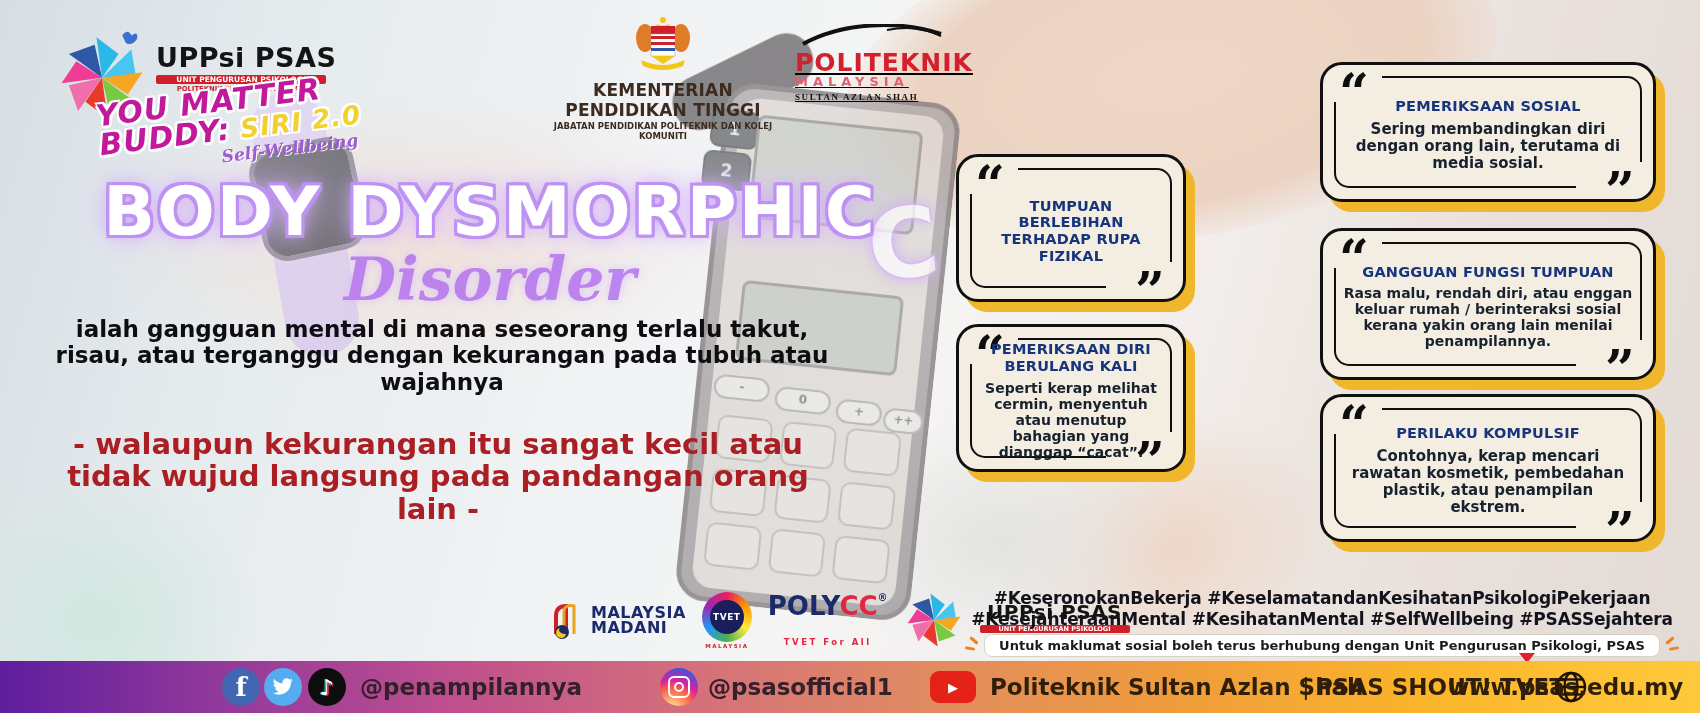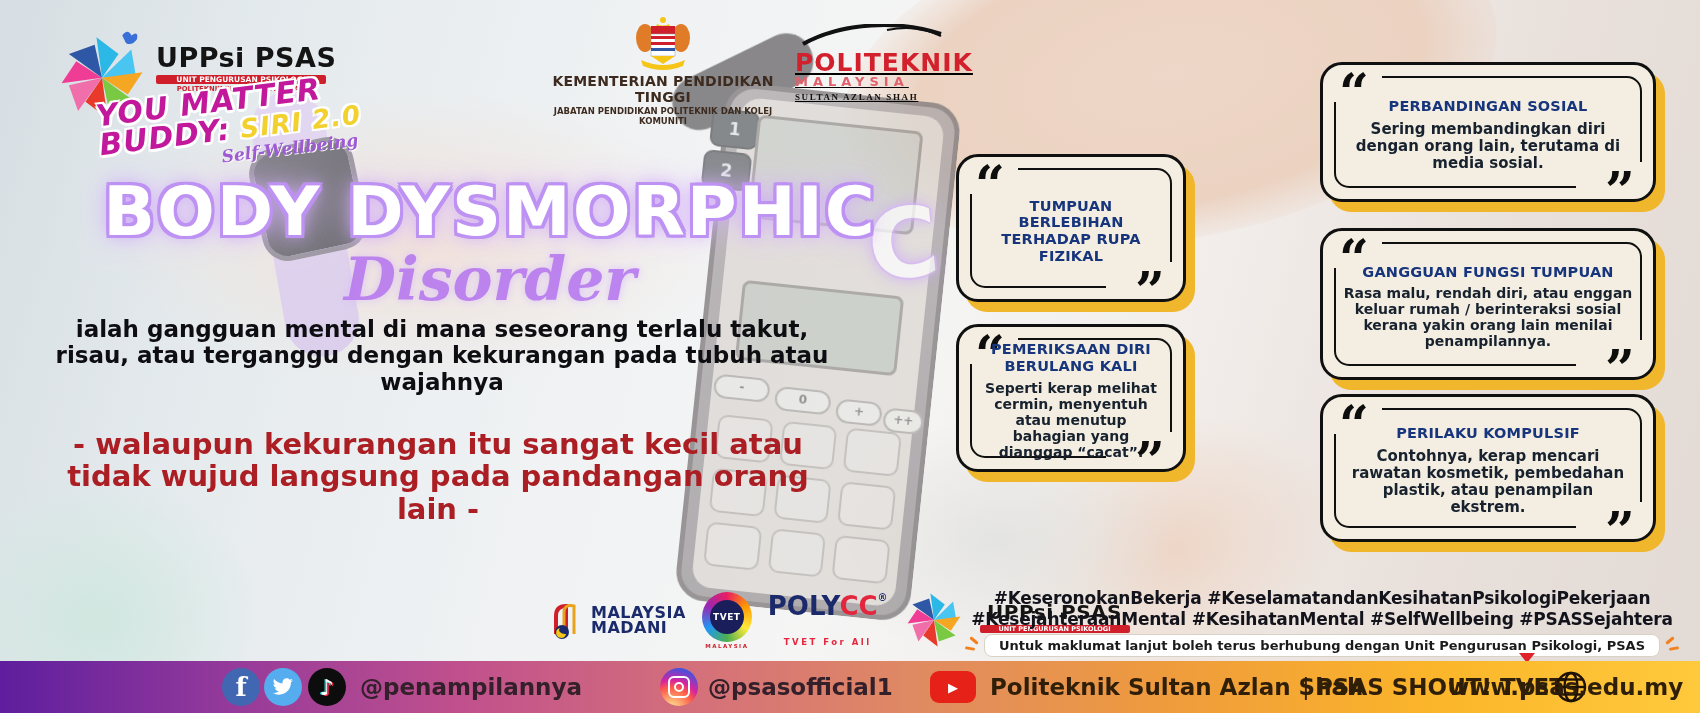--- a/index.html
+++ b/index.html
@@ -36,21 +36,21 @@
   .red-sub{color:#cf1f2a;font-weight:bold;text-align:center;}
   .campaign{position:absolute;left:98px;top:84px;transform:rotate(-7deg);width:300px;}
   .camp-line{font-weight:900;font-style:italic;color:#c2189c;font-size:30px;line-height:.95;letter-spacing:1px;
     text-shadow:-2px -2px 0 #fff,2px -2px 0 #fff,-2px 2px 0 #fff,2px 2px 0 #fff,0 3px 0 #fff,3px 0 0 #fff;}
   .camp-siri{font-weight:900;font-style:italic;color:#f2d12e;font-size:26px;letter-spacing:1px;
     text-shadow:-2px -2px 0 #fff,2px -2px 0 #fff,-2px 2px 0 #fff,2px 2px 0 #fff;}
   .camp-well{font-style:italic;font-weight:bold;color:#9d5ad2;font-size:17px;font-family:"DejaVu Serif",serif;
     text-shadow:1px 1px 0 #fff;}
   
   .ministry{position:absolute;left:548px;top:14px;width:230px;text-align:center;}
-  .ministry .l1{font-size:14px;font-weight:bold;color:#3d2b1f;margin-top:1px;letter-spacing:.2px;}
+  .ministry .l1{font-size:17px;font-weight:bold;color:#3d2b1f;margin-top:8px;letter-spacing:.2px;}
   .ministry .l2{font-size:8.5px;font-weight:bold;color:#3d2b1f;margin-top:1px;}
   .poli{position:absolute;left:795px;top:24px;width:150px;text-decoration:underline;}
   .poli-name{font-size:25px;font-weight:900;color:#d2202c;letter-spacing:1px;line-height:1;}
   .poli-country{font-size:13px;font-weight:bold;color:#e0606c;letter-spacing:5px;line-height:1.1;}
   .poli-campus{font-size:9px;font-weight:bold;color:#111;letter-spacing:1.6px;font-family:"Liberation Serif",serif;margin-top:3px;}
   
   .hero-title{position:absolute;left:70px;top:178px;width:840px;text-align:center;font-size:68px;font-weight:900;
     letter-spacing:2px;color:#fff;line-height:1;
     text-shadow:-3px -3px 0 #bd92f3,3px -3px 0 #bd92f3,-3px 3px 0 #bd92f3,3px 3px 0 #bd92f3,-3px 0 0 #bd92f3,
       3px 0 0 #bd92f3,0 -3px 0 #bd92f3,0 3px 0 #bd92f3,0 0 16px #cfa9f8,0 0 34px #d9bbfa;}
@@ -226,21 +226,21 @@
     <div class="card-frame"></div>
     <span class="q-open">“</span>
     <div class="card-title">PEMERIKSAAN DIRI BERULANG KALI</div>
     <div class="card-body">Seperti kerap melihat cermin, menyentuh atau menutup bahagian yang dianggap “cacat”.</div>
     <span class="q-close">”</span>
   </div>
 
   <div class="card" style="left:1320px;top:62px;width:336px;height:140px;">
     <div class="card-frame"></div>
     <span class="q-open">“</span>
-    <div class="card-title">PERBANDINGAN SOSIAL</div>
+    <div class="card-title">PEMERIKSAAN SOSIAL</div>
     <div class="card-body" style="font-size:15px;">Sering membandingkan diri dengan orang lain, terutama di media sosial.</div>
     <span class="q-close">”</span>
   </div>
 
   <div class="card" style="left:1320px;top:228px;width:336px;height:152px;">
     <div class="card-frame"></div>
     <span class="q-open">“</span>
     <div class="card-title">GANGGUAN FUNGSI TUMPUAN</div>
     <div class="card-body">Rasa malu, rendah diri, atau enggan keluar rumah / berinteraksi sosial kerana yakin orang lain menilai penampilannya.</div>
     <span class="q-close">”</span>
@@ -299,21 +299,21 @@
   </div>
 
   <div class="hashtags">
     <div class="hash-line">#KeseronokanBekerja  #KeselamatandanKesihatanPsikologiPekerjaan</div>
     <div class="hash-line">#KesejahteraanMental  #KesihatanMental  #SelfWellbeing  #PSASSejahtera</div>
     <div class="note-pill">
       <span class="spark" style="left:-16px;top:4px;transform:rotate(40deg);"></span>
       <span class="spark" style="left:-20px;top:12px;transform:rotate(10deg);"></span>
       <span class="spark" style="right:-16px;top:4px;transform:rotate(-40deg);"></span>
       <span class="spark" style="right:-20px;top:12px;transform:rotate(-10deg);"></span>
-      <span>Untuk maklumat lanjut boleh terus berhubung dengan Unit Pengurusan Psikologi, PSAS</span>
+      <span>Untuk maklumat sosial boleh terus berhubung dengan Unit Pengurusan Psikologi, PSAS</span>
     </div>
   </div>
   <div class="red-tri"></div>
 
   <div class="footer">
     <div class="soc-circle fb" style="left:222px;">f</div>
     <div class="soc-circle" style="left:264px;background:#55acee;">
       <svg width="22" height="18" viewBox="0 0 24 20">
           <path fill="#fff" d="M23,2.5c-0.8,0.4-1.7,0.6-2.6,0.8C21.3,2.7,22,1.8,22.3,0.8c-0.9,0.5-1.9,0.9-2.9,1.1C18.5,1,17.3,0.4,16,0.4c-2.5,0-4.6,2-4.6,4.6c0,0.4,0,0.7,0.1,1C7.7,5.8,4.3,4,2.1,1.2C1.7,1.9,1.5,2.7,1.5,3.5c0,1.6,0.8,3,2,3.8C2.8,7.3,2,7.1,1.4,6.7v0.1c0,2.2,1.6,4.1,3.7,4.5c-0.4,0.1-0.8,0.2-1.2,0.2c-0.3,0-0.6,0-0.9-0.1c0.6,1.8,2.3,3.2,4.3,3.2c-1.6,1.2-3.6,2-5.7,2c-0.4,0-0.7,0-1.1-0.1c2,1.3,4.5,2.1,7.1,2.1c8.5,0,13.2-7.1,13.2-13.2v-0.6C21.6,4.4,22.4,3.5,23,2.5z"></path>
         </svg>

